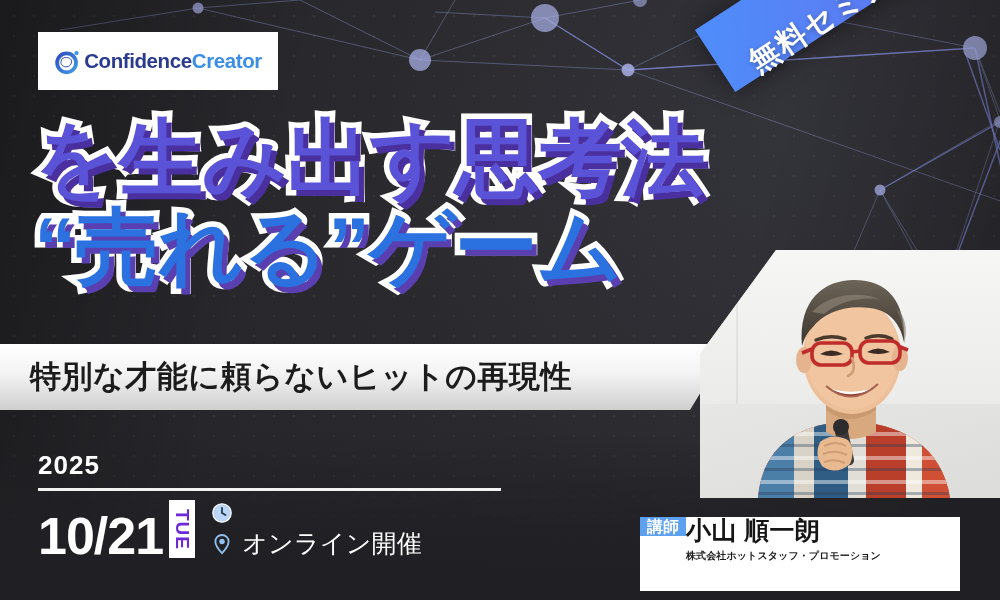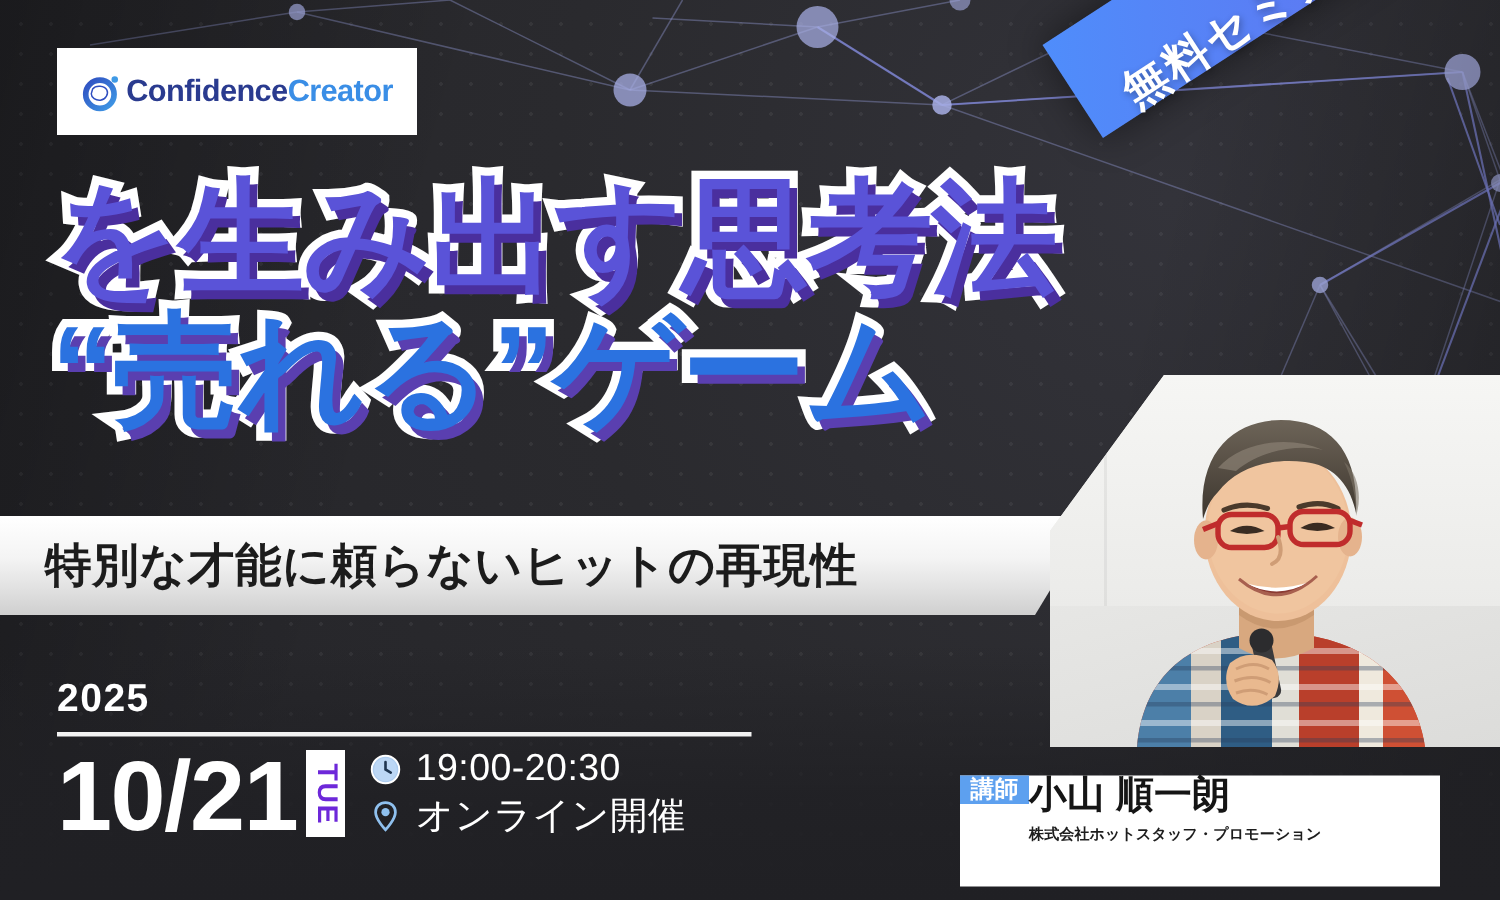--- a/index.html
+++ b/index.html
@@ -114,21 +114,21 @@
   
   .date-block{position:absolute;left:38px;top:452px;}
   .year{
     font-size:26px;font-weight:700;color:#ffffff;letter-spacing:1px;line-height:1;
   }
   .rule{
     width:463px;height:3px;background:#f2f2f2;margin-top:10px;
   }
   .date-row{display:flex;align-items:flex-end;margin-top:6px;}
   .daynum{
-    font-size:66px;font-weight:700;color:#ffffff;line-height:.92;letter-spacing:-1px;
+    font-size:52px;font-weight:700;color:#ffffff;line-height:.92;letter-spacing:-1px;
   }
   .dow-box{
     width:26px;height:58px;background:#ffffff;
     margin-left:6px;margin-bottom:3px;
     display:flex;align-items:center;justify-content:center;
   }
   .dow-txt{
     transform:rotate(90deg);
     font-size:19px;font-weight:700;color:#6d28d9;letter-spacing:1px;line-height:1;
   }
@@ -362,21 +362,20 @@
       </div>
       <div class="meta">
         <div class="meta-row">
           <span class="mi">
             <svg viewBox="0 0 24 24" width="22" height="22">
               <circle cx="12" cy="12" r="10" fill="#aecdf0" stroke="#ffffff" stroke-width="1.4"></circle>
               <circle cx="12" cy="12" r="8.4" fill="#bcd7f5"></circle>
               <path d="M12 6.5 V12 L15.8 14.2" stroke="#1f3550" stroke-width="1.9" fill="none" stroke-linecap="round"></path>
             </svg>
           </span>
-          <span class="meta-txt">19:00-20:30</span>
         </div>
         <div class="meta-row">
           <span class="mi">
             <svg viewBox="0 0 24 24" width="22" height="22">
               <path d="M12 2.2 C7.9 2.2 4.8 5.3 4.8 9.3 C4.8 14.6 12 22 12 22 C12 22 19.2 14.6 19.2 9.3 C19.2 5.3 16.1 2.2 12 2.2 Z" fill="none" stroke="#8fc0ee" stroke-width="2"></path>
               <circle cx="12" cy="9.2" r="3" fill="#8fc0ee"></circle>
             </svg>
           </span>
           <span class="meta-txt">オンライン開催</span>
         </div>

